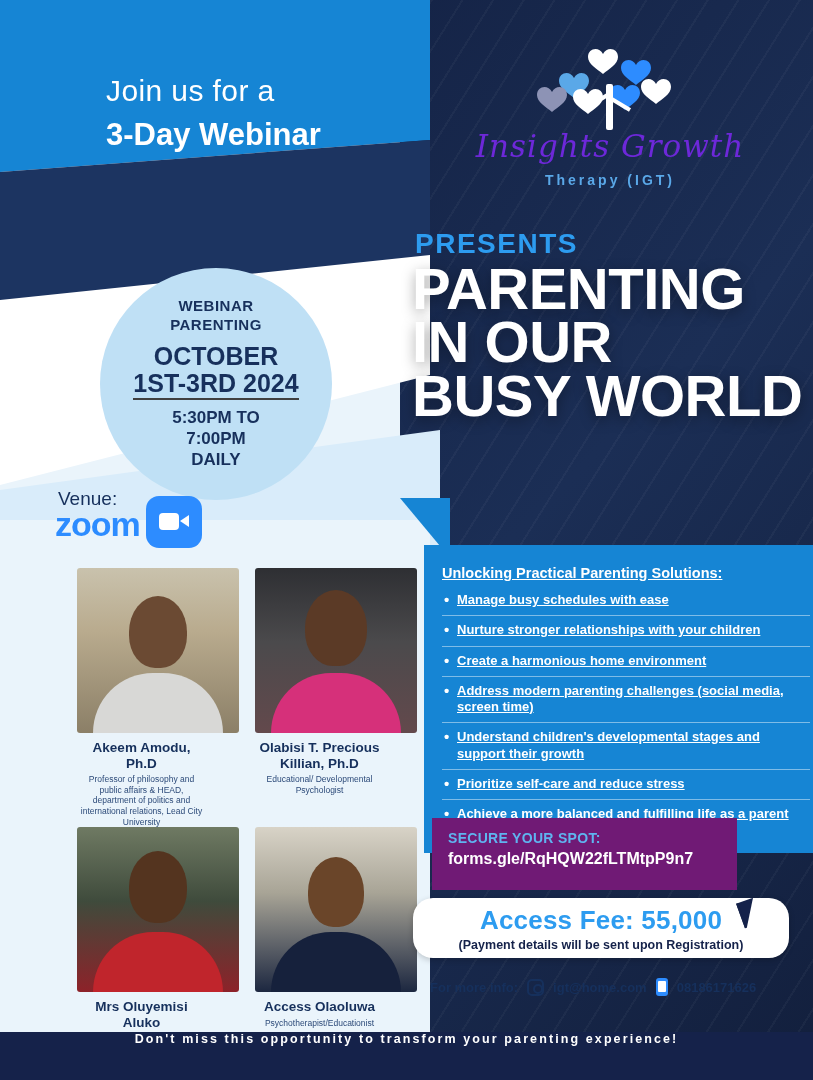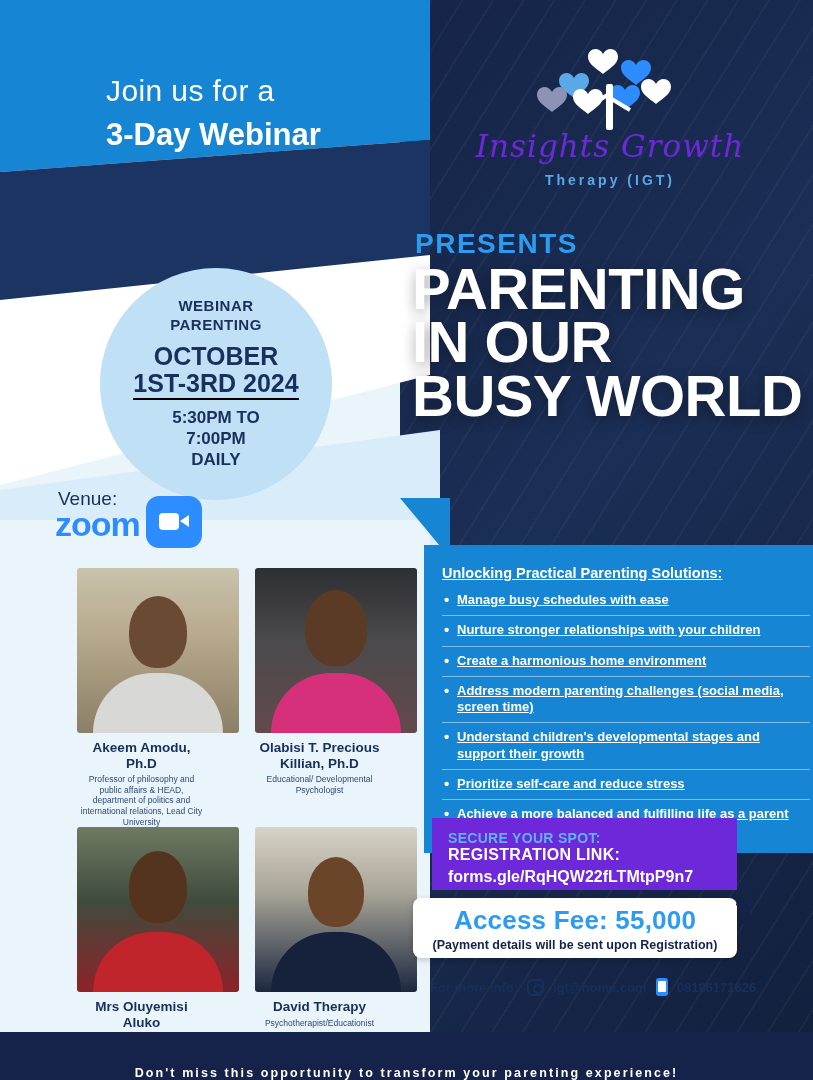--- a/index.html
+++ b/index.html
@@ -129,21 +129,21 @@
     border-radius: 50%;
     background: #bfe0f5;
     display: flex; flex-direction: column;
     align-items: center; justify-content: center;
     text-align: center;
     color: #17305c;
     z-index: 6;
   }
   .circle .c-small { font-size: 15px; font-weight: 700; letter-spacing: .5px; line-height:1.25; }
   .circle .c-date { font-size: 25px; font-weight: 800; margin-top: 8px; line-height: 1.1; }
-  .circle .c-date u { text-decoration: none; border-bottom: 2px solid #000000; padding-bottom:1px;}
+  .circle .c-date u { text-decoration: none; border-bottom: 2px solid #404040; padding-bottom:1px;}
   .circle .c-time { font-size: 17px; font-weight: 600; margin-top: 9px; line-height: 1.25; }
 
   
   .venue-label {
     position: absolute; left: 58px; top: 488px;
     font-size: 19px; color: #16305c; font-weight: 500; z-index: 6;
   }
   .zoom-word {
     position: absolute; left: 55px; top: 505px;
     font-size: 34px; font-weight: 700; color: #2d8cff;
@@ -229,34 +229,34 @@
   .bullets li::before {
     content: "•";
     position: absolute; left: 2px; top: -1px;
     font-size: 15px;
   }
 
   
   .reg {
     position: absolute; left: 432px; top: 818px;
     width: 305px; height: 72px;
-    background: #6d28d9;
+    background: #701a75;
     padding: 12px 16px;
     z-index: 6;
   }
   .reg .r1 { color: #5fb4ef; font-size: 14px; font-weight: 700; letter-spacing: .3px; }
   .reg .r2 { color: #ffffff; font-size: 16px; font-weight: 800; letter-spacing: .3px; }
   .reg .r3 { color: #ffffff; font-size: 16px; font-weight: 800; margin-top: 4px; }
 
   
   .fee {
     position: absolute; left: 413px; top: 898px;
-    width: 324px; height: 60px;
+    width: 376px; height: 60px;
     background: #ffffff;
-    border-radius: 8px;
+    border-radius: 20px;
     text-align: center;
     padding-top: 7px;
     z-index: 6;
     box-shadow: 0 2px 6px rgba(0,0,0,.2);
   }
   .fee .f-main { font-size: 26px; font-weight: 800; color: #2d9cf0; letter-spacing: .2px; }
   .fee .f-sub { font-size: 12.5px; font-weight: 700; color: #15224a; margin-top: 2px; }
   .cursor {
     position: absolute; left: 740px; top: 900px; z-index: 8;
     width: 0; height: 0;
@@ -295,21 +295,21 @@
   .ph-icon::after {
     content:""; position:absolute; left:2px; top:2.5px;
     width:8px; height:11px; background:#fff; border-radius:1px;
   }
 
   
   .footer {
     position: absolute; left: 0; bottom: 0;
     width: 813px; height: 48px;
     background: #15224a;
-    display: flex; align-items: flex-end; justify-content: center;
+    display: flex; align-items: flex-start; justify-content: center;
     z-index: 7;
   }
   .footer span {
     color: #ffffff; font-size: 12.5px; font-weight: 700; letter-spacing: 2.1px;
   }
 </style>
 </head>
 <body>
 
 <div class="flyer">
@@ -401,42 +401,41 @@
             <div class="body-sh b3"></div>
         </div>
         <div class="sp-name">Mrs Oluyemisi Aluko</div>
         <div class="sp-role">Education Consultant &amp; Early Years Lead</div>
       </div>
       <div class="sp">
         <div class="sp-photo ph4">
           <div class="face f4"></div>
             <div class="body-sh b4"></div>
         </div>
-        <div class="sp-name">David Therapy</div>
+        <div class="sp-name">Access Olaoluwa</div>
         <div class="sp-role">Psychotherapist/Educationist</div>
       </div>
     </div>
   </div>
 
   <div class="bullets">
     <h3>Unlocking Practical Parenting Solutions:</h3>
     <ul>
       <li>Manage busy schedules with ease</li>
       <li>Nurture stronger relationships with your children</li>
       <li>Create a harmonious home environment</li>
       <li>Address modern parenting challenges (social media, screen time)</li>
       <li>Understand children's developmental stages and support their growth</li>
       <li>Prioritize self-care and reduce stress</li>
       <li>Achieve a more balanced and fulfilling life as a parent</li>
     </ul>
   </div>
 
   <div class="reg">
     <div class="r1">SECURE YOUR SPOT:</div>
-    <div class="r2">REGISTRATION LINK:</div>
     <div class="r3">forms.gle/RqHQW22fLTMtpP9n7</div>
   </div>
 
   <div class="fee">
     <div class="f-main">Access Fee: 55,000</div>
     <div class="f-sub">(Payment details will be sent upon Registration)</div>
   </div>
   <div class="cursor"></div>
 
   <div class="contact">

